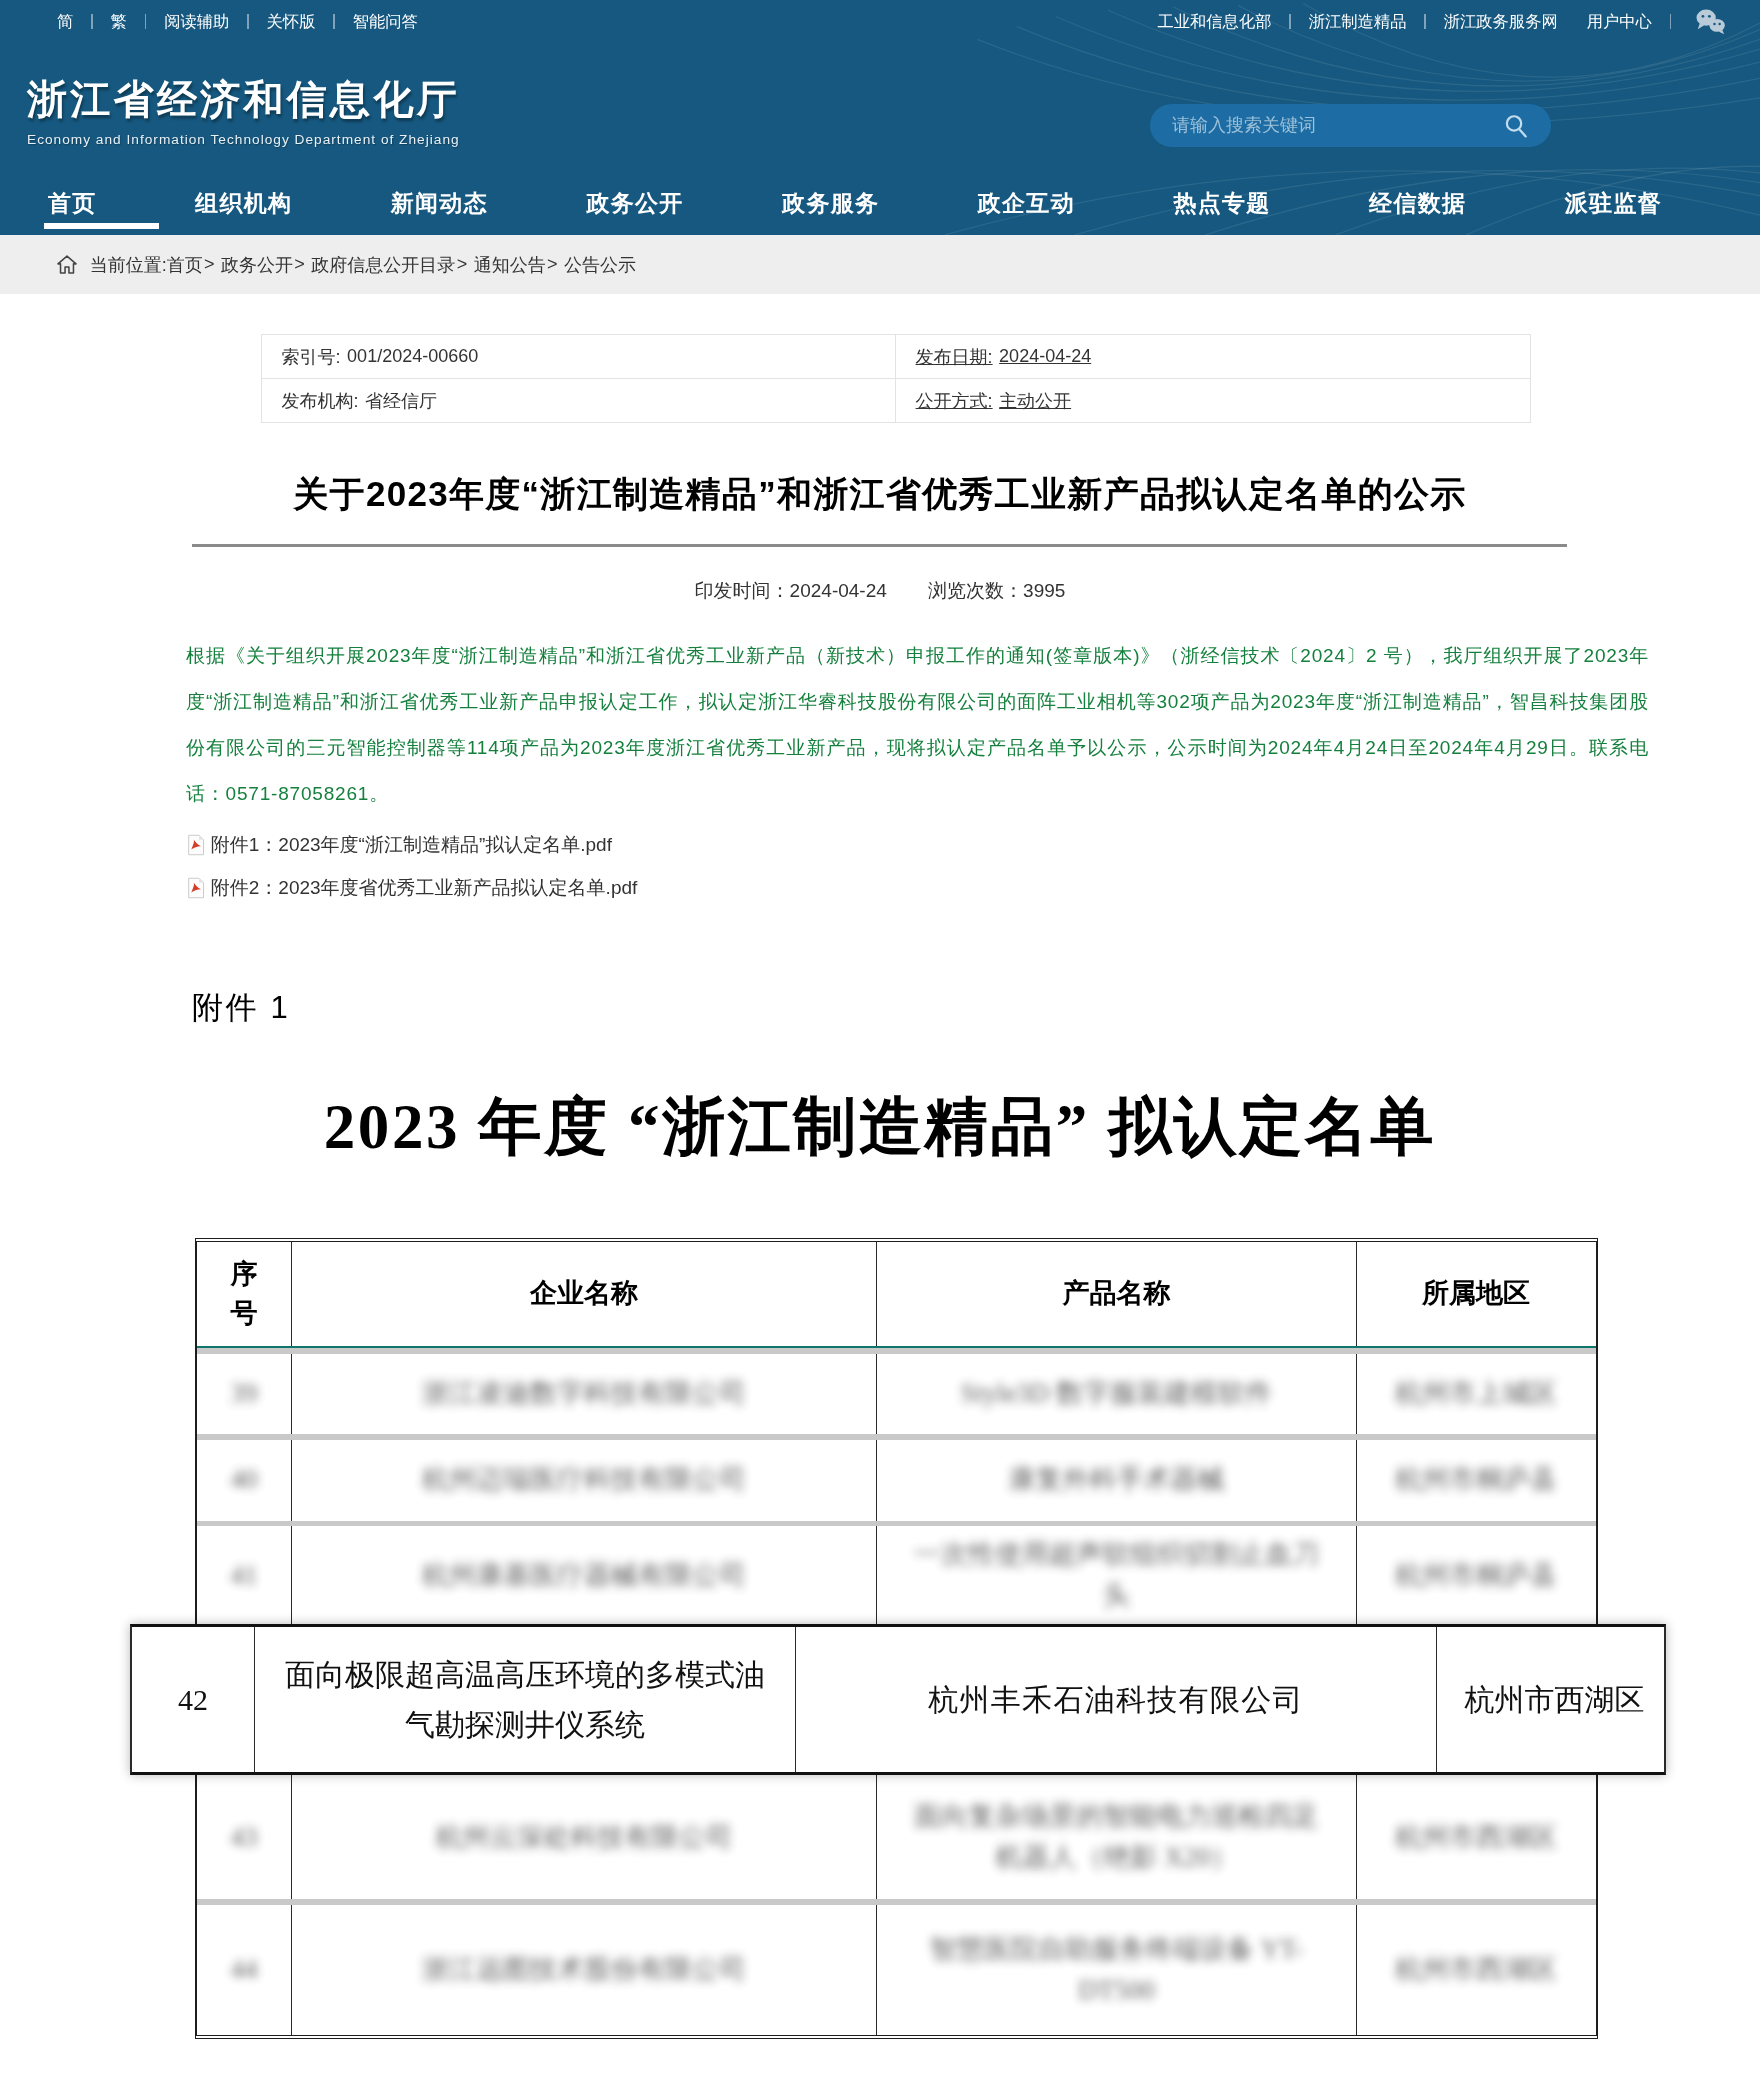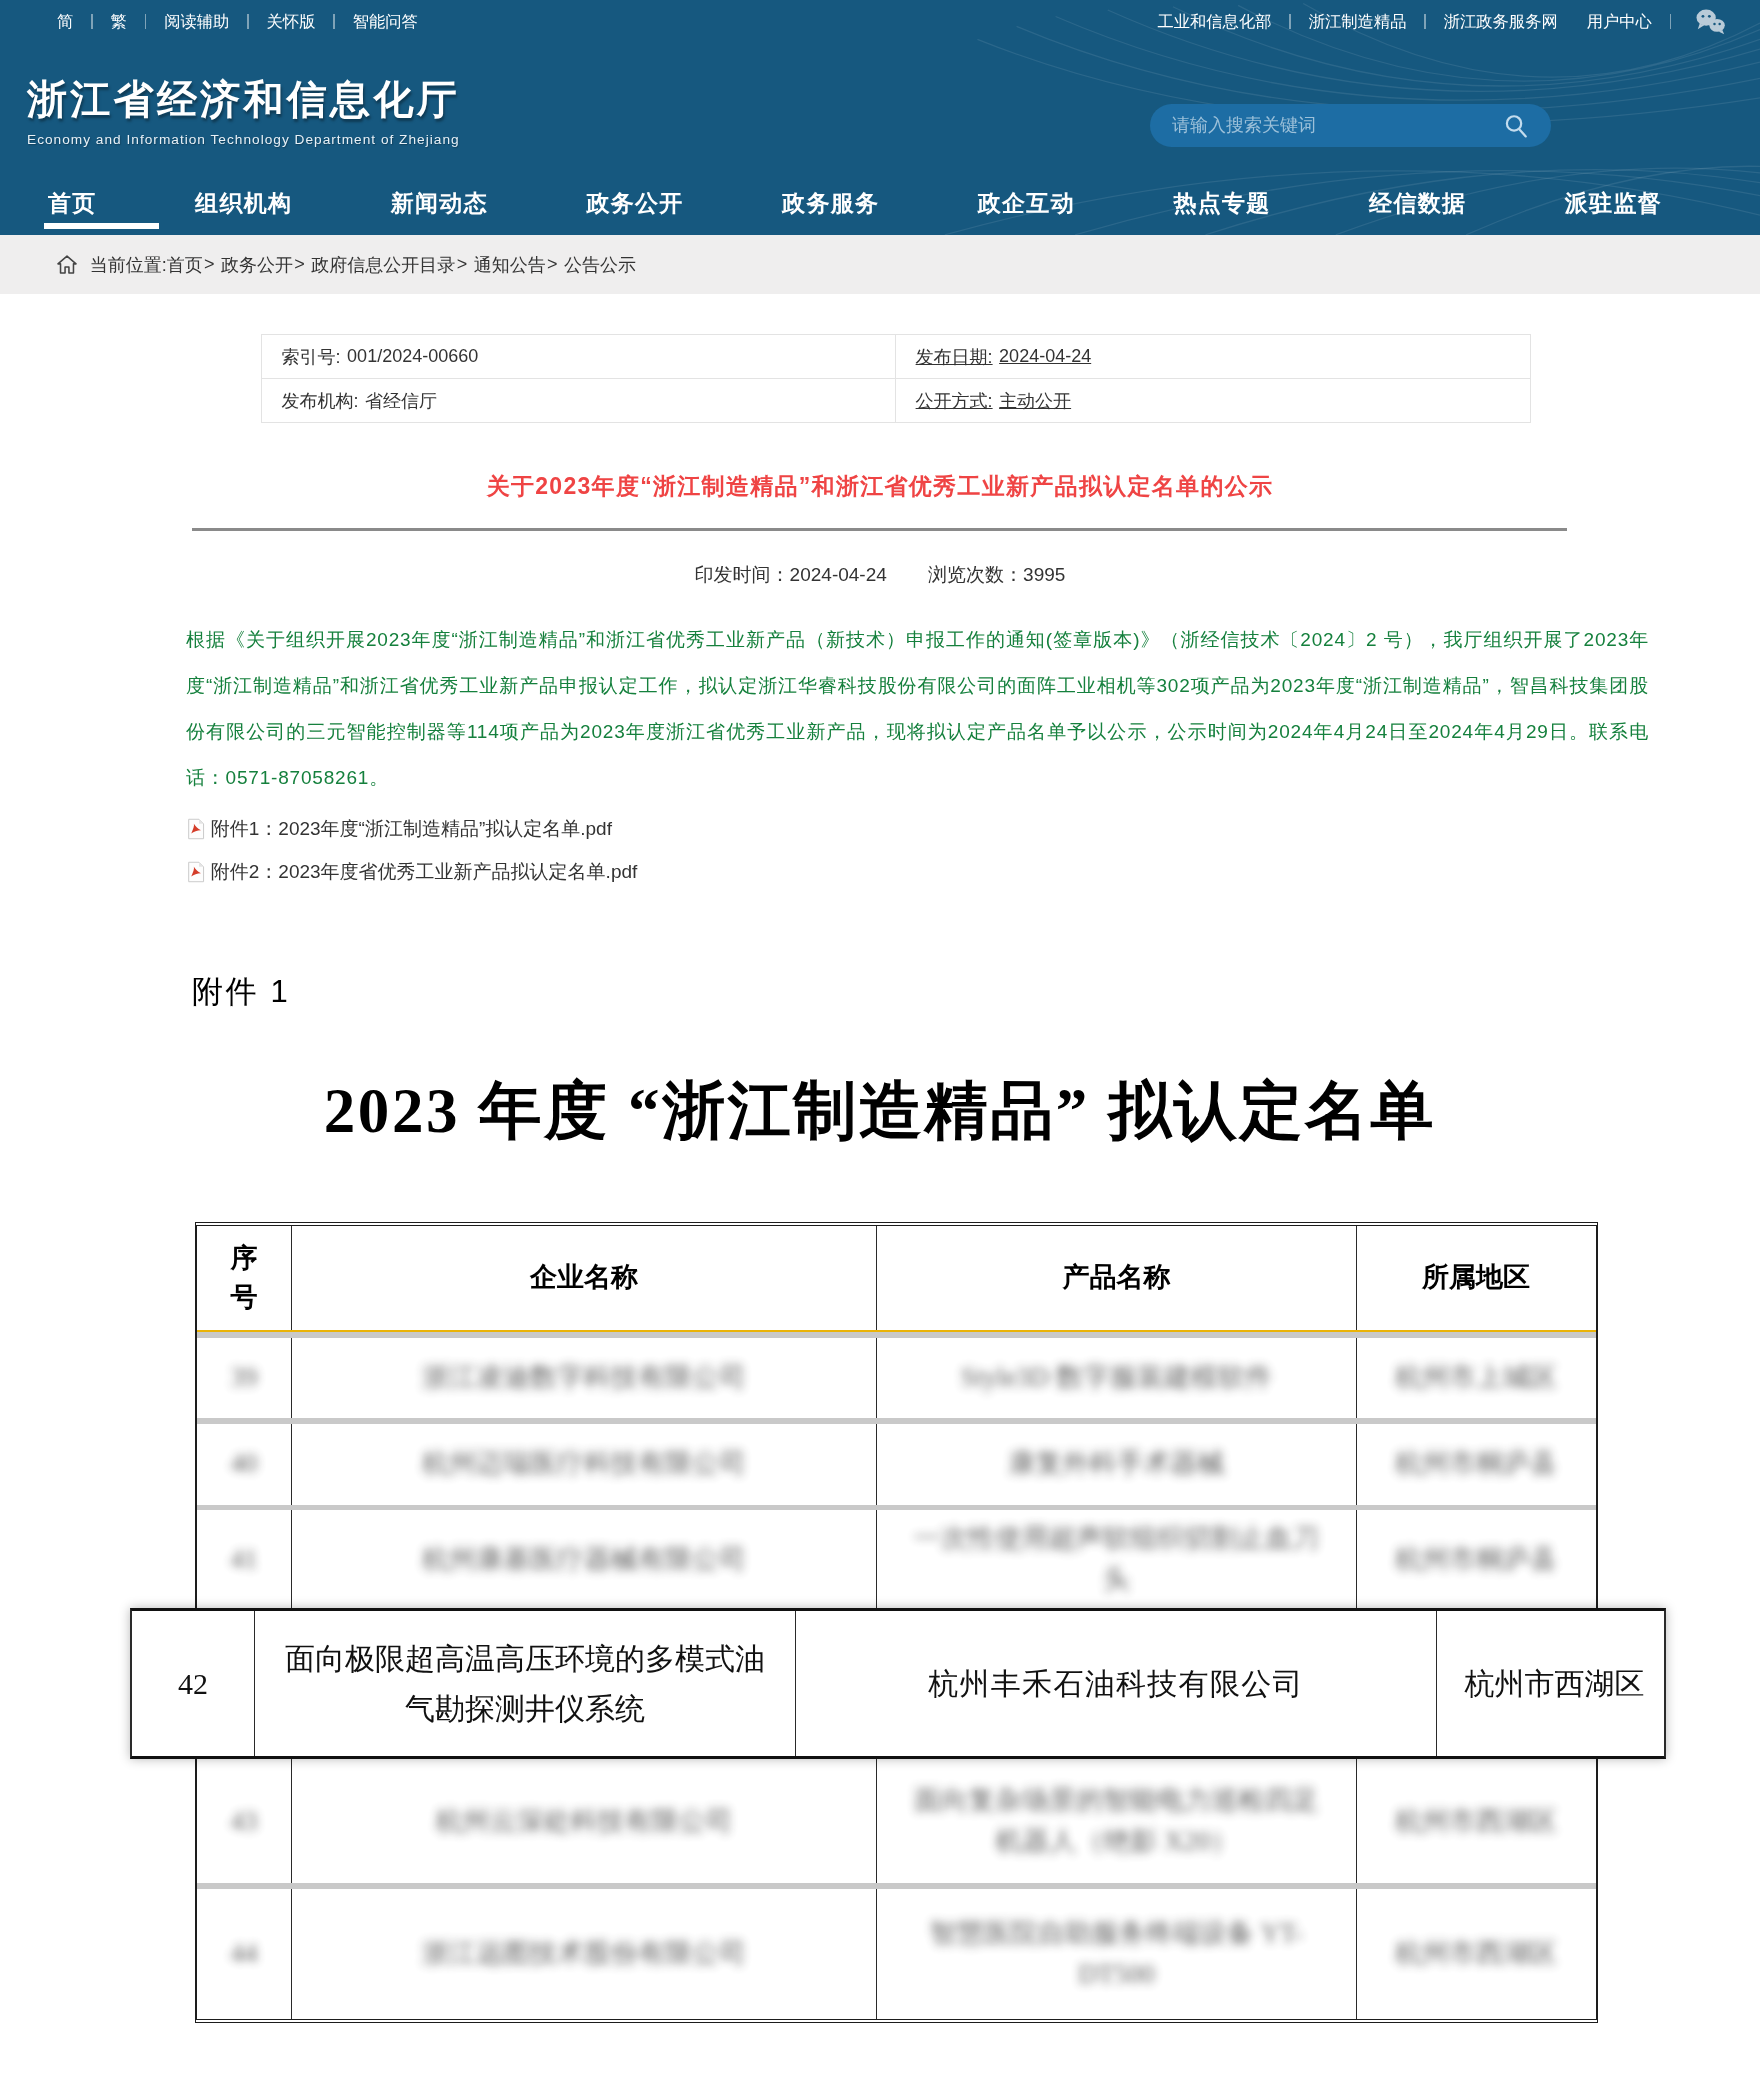--- a/index.html
+++ b/index.html
@@ -44,21 +44,21 @@
   .crumb-item { cursor:pointer; }
   .crumb-sep { margin:0 6.5px 0 1.3px; }
   
   .info-table { margin:40px 0 0 261px; width:1270px; border:0.7px solid #e3e3e3; border-bottom:none; }
   .info-row { display:flex; border-bottom:0.7px solid #e3e3e3; }
   .info-cell { width:635px; height:43px; display:flex; align-items:center; padding-left:19.6px;
                font-size:18px; color:#333; border-right:0.7px solid #e3e3e3; }
   .info-cell:last-child { border-right:none;text-decoration:underline; }
   .info-cell .lbl { margin-right:6.5px; }
   
-  .doc-title { margin-top:48px; text-align:center; font-size:23px; font-weight:700; color:#ef4444;
+  .doc-title { margin-top:48px; text-align:center; font-size:35px; font-weight:700; color:#000000;
                letter-spacing:1.3px; }
   .title-rule { margin:26px auto 0 192px; width:1375px; height:3.3px; background:#8a8a8a; }
   .doc-meta { margin-top:31px; text-align:center; font-size:19px; color:#333; }
   .doc-meta .m-item { margin:0 18px; }
   .doc-body { margin:29px 111px 0 186px; font-size:19px; line-height:46px; color:#15803d;
               letter-spacing:0.8px; text-align:justify; }
   .attachments { margin:6.5px 0 0 186px; }
   .attach-row { display:flex; align-items:center; height:43px; cursor:pointer; }
   .attach-row .pdf { margin-right:5.2px; flex:none; }
   .attach-text { font-size:19px; color:#333; }
@@ -70,21 +70,21 @@
   .annex-table { margin:68px 0 0 195px; width:1403px; border:2px solid #1d1d1d; border-top:4.6px double #1d1d1d;
                  border-bottom:4.6px double #1d1d1d; background:#fff; }
   .t-row { display:flex; width:100%; }
   .t-cell { border-right:1.3px solid #2a2a2a; display:flex; align-items:center; justify-content:center;
             text-align:center; }
   .t-cell:last-child { border-right:none; }
   .c0 { width:95px; flex:none; }
   .c1 { width:585px; flex:none; }
   .c2 { width:480px; flex:none; padding:0 26px; }
   .c3 { width:238px; flex:none; }
-  .t-head { height:106px; border-bottom:2px solid #eab308; }
+  .t-head { height:106px; border-bottom:2px solid #0f766e; }
   .t-head .t-cell { font-size:27px; font-weight:700; color:#000; line-height:1.45; }
   .t-head .c0 { width:95px; padding:0 29px; }
   .seam { height:5.9px; background:#c9c9c9; }
   .data-row .t-cell { font-size:27px; color:#333; line-height:1.55;
                       font-family:"Liberation Serif","DejaVu Serif",serif; }
   .data-row.blurred .t-cell > span { filter:blur(4.6px); color:#4a4a4a; opacity:.9; }
   .r39 { height:80px; } .r40 { height:81px; } .r41 { height:98px; }
   .r43 { height:124px; } .r44 { height:130px; }
   
   .hl-row { position:relative; margin-left:-67px; width:1536px; height:151px;

